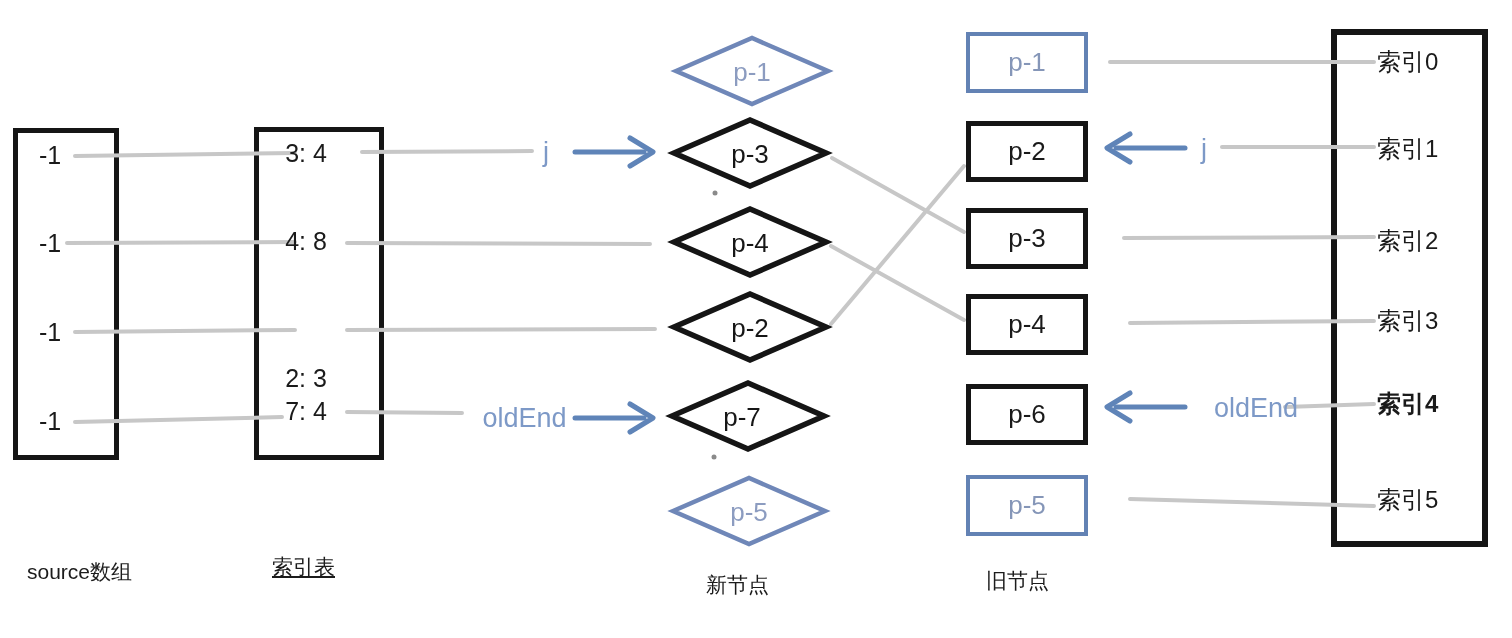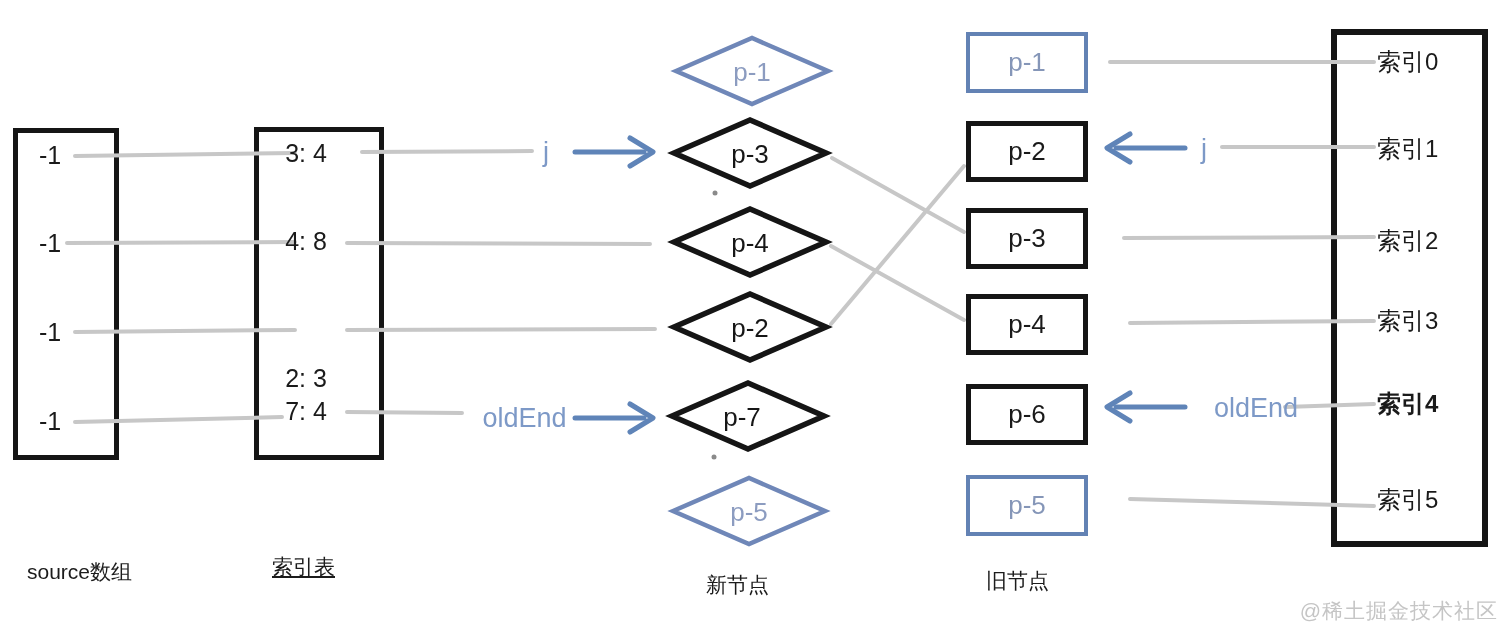--- a/index.html
+++ b/index.html
@@ -157,15 +157,14 @@
   <div class="pointer-label" style="left:536px; top:135px; width:20px;">j</div>
   <div class="pointer-label" style="left:482px; top:401px; width:85px;">oldEnd</div>
   <div class="pointer-label" style="left:1194px; top:132px; width:20px;">j</div>
   <div class="pointer-label" style="left:1196px; top:391px; width:78px;margin-left:18px;">oldEnd</div>
 
   <div class="caption" style="left:27px;  top:558px;">source数组</div>
   <div class="caption" style="left:272px; top:553px;text-decoration:underline;">索引表</div>
   <div class="caption" style="left:706px; top:571px;">新节点</div>
   <div class="caption" style="left:986px; top:567px;">旧节点</div>
 
-  <div class="watermark">@稀土掘金技术社区</div>
 
 </div>
 
 </body></html>

